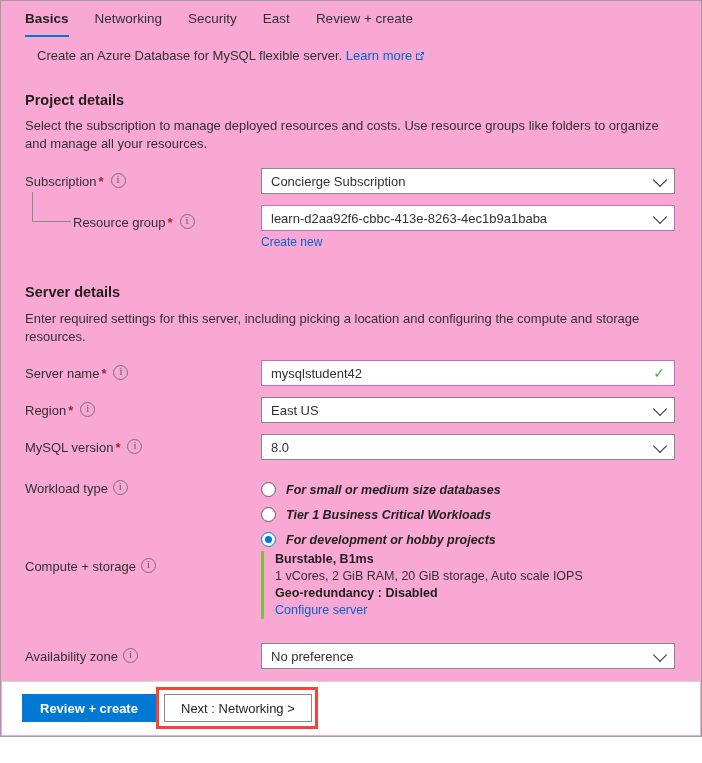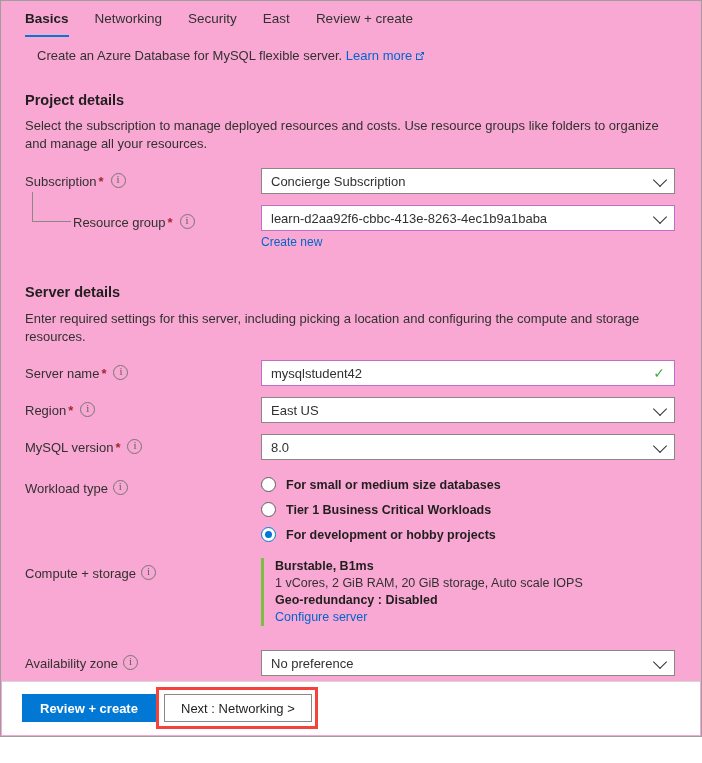--- a/index.html
+++ b/index.html
@@ -185,23 +185,24 @@
     width: 38px;
     height: 29px;
     border-left: 1px solid #8a8886;
     border-bottom: 1px solid #8a8886;
   }
 
   
   .radio-grp { display: block; }
   .radio-row {
     display: flex;
-    align-items: center;
+    align-items: flex-end;
     height: 25px;
     cursor: pointer;
+    font-style: italic;
   }
   .radio {
     width: 15px;
     height: 15px;
     box-sizing: border-box;
     border: 1.3px solid #605e5c;
     border-radius: 50%;
     margin-right: 10px;
     flex: none;
     position: relative;
@@ -373,21 +374,21 @@
           <span class="radio-lbl">Tier 1 Business Critical Workloads</span>
         </div>
         <div class="radio-row">
           <span class="radio sel"></span>
           <span class="radio-lbl">For development or hobby projects</span>
         </div>
       </div>
     </div>
   </div>
 
-  <div class="row" style="margin-top:7px; height:76px;">
+  <div class="row" style="height:76px;">
     <div class="lbl"><span>Compute + storage</span><span class="info"></span></div>
     <div class="ctrl-col" style="top:-2px;">
       <div class="compute">
         <div class="b">Burstable, B1ms</div>
         <div>1 vCores, 2 GiB RAM, 20 GiB storage, Auto scale IOPS</div>
         <div class="b">Geo-redundancy : Disabled</div>
         <div><span class="link">Configure server</span></div>
       </div>
     </div>
   </div>

